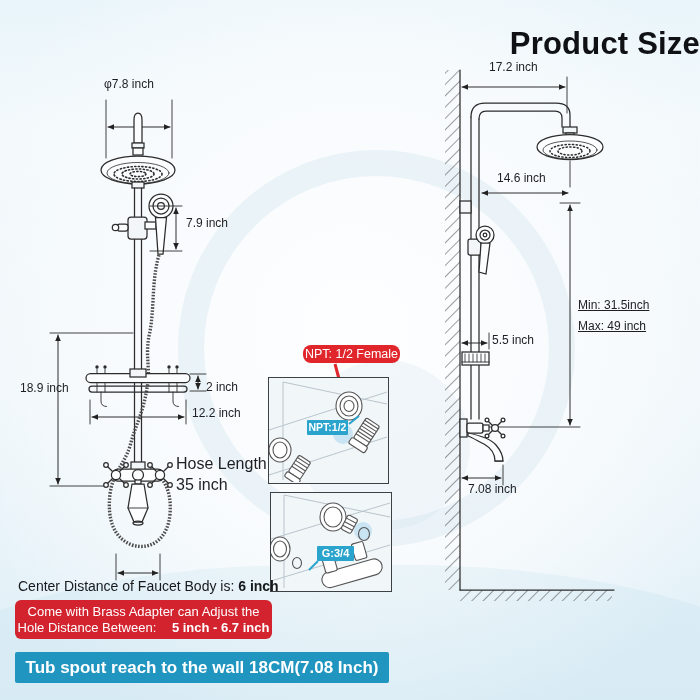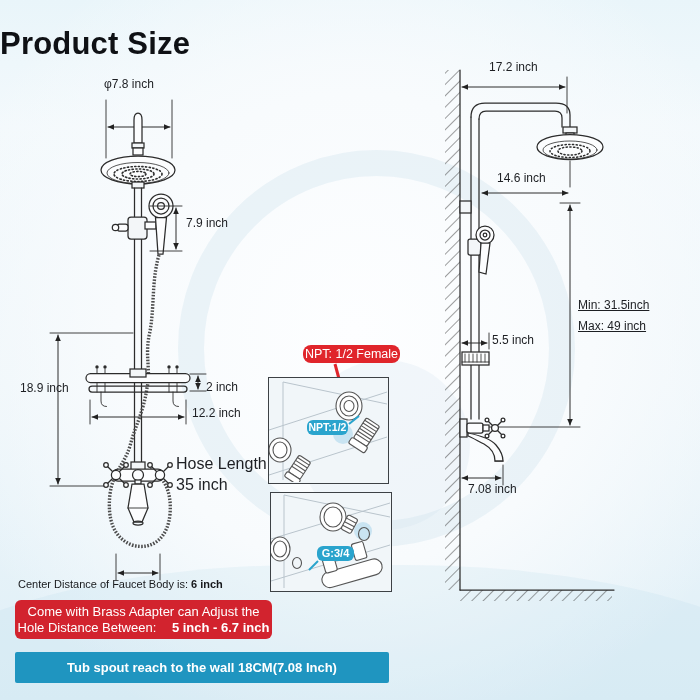--- a/index.html
+++ b/index.html
@@ -7,38 +7,38 @@
   .page{position:relative;width:700px;height:700px;overflow:hidden;
     background:
       radial-gradient(circle 430px at 355px 330px, #fdfeff 0%, #f8fbfd 55%, rgba(248,251,253,0) 100%),
       linear-gradient(180deg,#e9f5fa 0%,#f3f9fc 18%,#eef6fa 55%,#dfeff7 100%);}
   .wm1{position:absolute;left:178px;top:150px;width:345px;height:345px;border-radius:50%;
        border:26px solid rgba(203,225,238,.33);}
   .wm2{position:absolute;left:300px;top:360px;width:170px;height:170px;border-radius:50%;
        background:rgba(203,225,238,.22);}
   .bg-wave{position:absolute;left:-120px;top:565px;width:950px;height:330px;border-radius:45%;
        background:rgba(186,219,236,.20);}
-  .title{position:absolute;left:0;top:26px;width:100%;text-align:left;font-size:31px;
+  .title{position:absolute;left:0;top:26px;width:100%;text-align:right;font-size:31px;
        font-weight:bold;color:#0f1115;letter-spacing:.2px;}
   .abs{position:absolute;}
   .dim{position:absolute;font-size:12px;color:#1d1f23;white-space:nowrap;}
   .dim.two{line-height:21px;text-decoration:underline;}
   .note{position:absolute;font-size:16px;color:#1d1f23;line-height:21px;white-space:nowrap;}
-  .center-note{position:absolute;left:18px;top:578px;font-size:11px;color:#17191c;white-space:nowrap;}
+  .center-note{position:absolute;left:18px;top:578px;font-size:14px;color:#17191c;white-space:nowrap;}
   .center-note b{font-weight:bold;}
   .red-banner{position:absolute;left:15px;top:600px;width:253px;padding:4px 2px;border-radius:6px;
        background:#d2232e;color:#fff;font-size:13px;line-height:15.5px;text-align:center;}
   .red-banner b{font-weight:bold;padding-left:12px;}
   .blue-banner{position:absolute;left:15px;top:652px;width:374px;height:31px;border-radius:2px;
-       background:#1f95c0;color:#fff;font-weight:bold;font-size:13px;line-height:31px;text-align:center;}
+       background:#1f95c0;color:#fff;font-weight:bold;font-size:17px;line-height:31px;text-align:center;}
   .inset{position:absolute;border:1.5px solid #3d4145;background:#f1f6f9;box-sizing:border-box;}
   .inset svg{display:block;}
   .red-label{position:absolute;left:303px;top:345px;width:97px;height:18px;background:#e0252b;
        color:#fff;font-size:12.5px;line-height:18px;text-align:center;border-radius:8px;white-space:nowrap;}
-  .chip{position:absolute;background:#2aa4cd;color:#fff;font-weight:bold;text-align:center;border-radius:6px;}
+  .chip{position:absolute;background:#2aa4cd;color:#fff;font-weight:bold;text-align:center;border-radius:1px;}
   #chip-npt{left:307px;top:420px;width:41px;height:15px;font-size:10.5px;line-height:15px;}
   #chip-g34{left:317px;top:546px;width:37px;height:15px;font-size:11px;line-height:15px;}
 </style>
 </head>
 <body>
 
 <div class="page">
 
   <div class="wm1"></div>
   <div class="wm2"></div>

